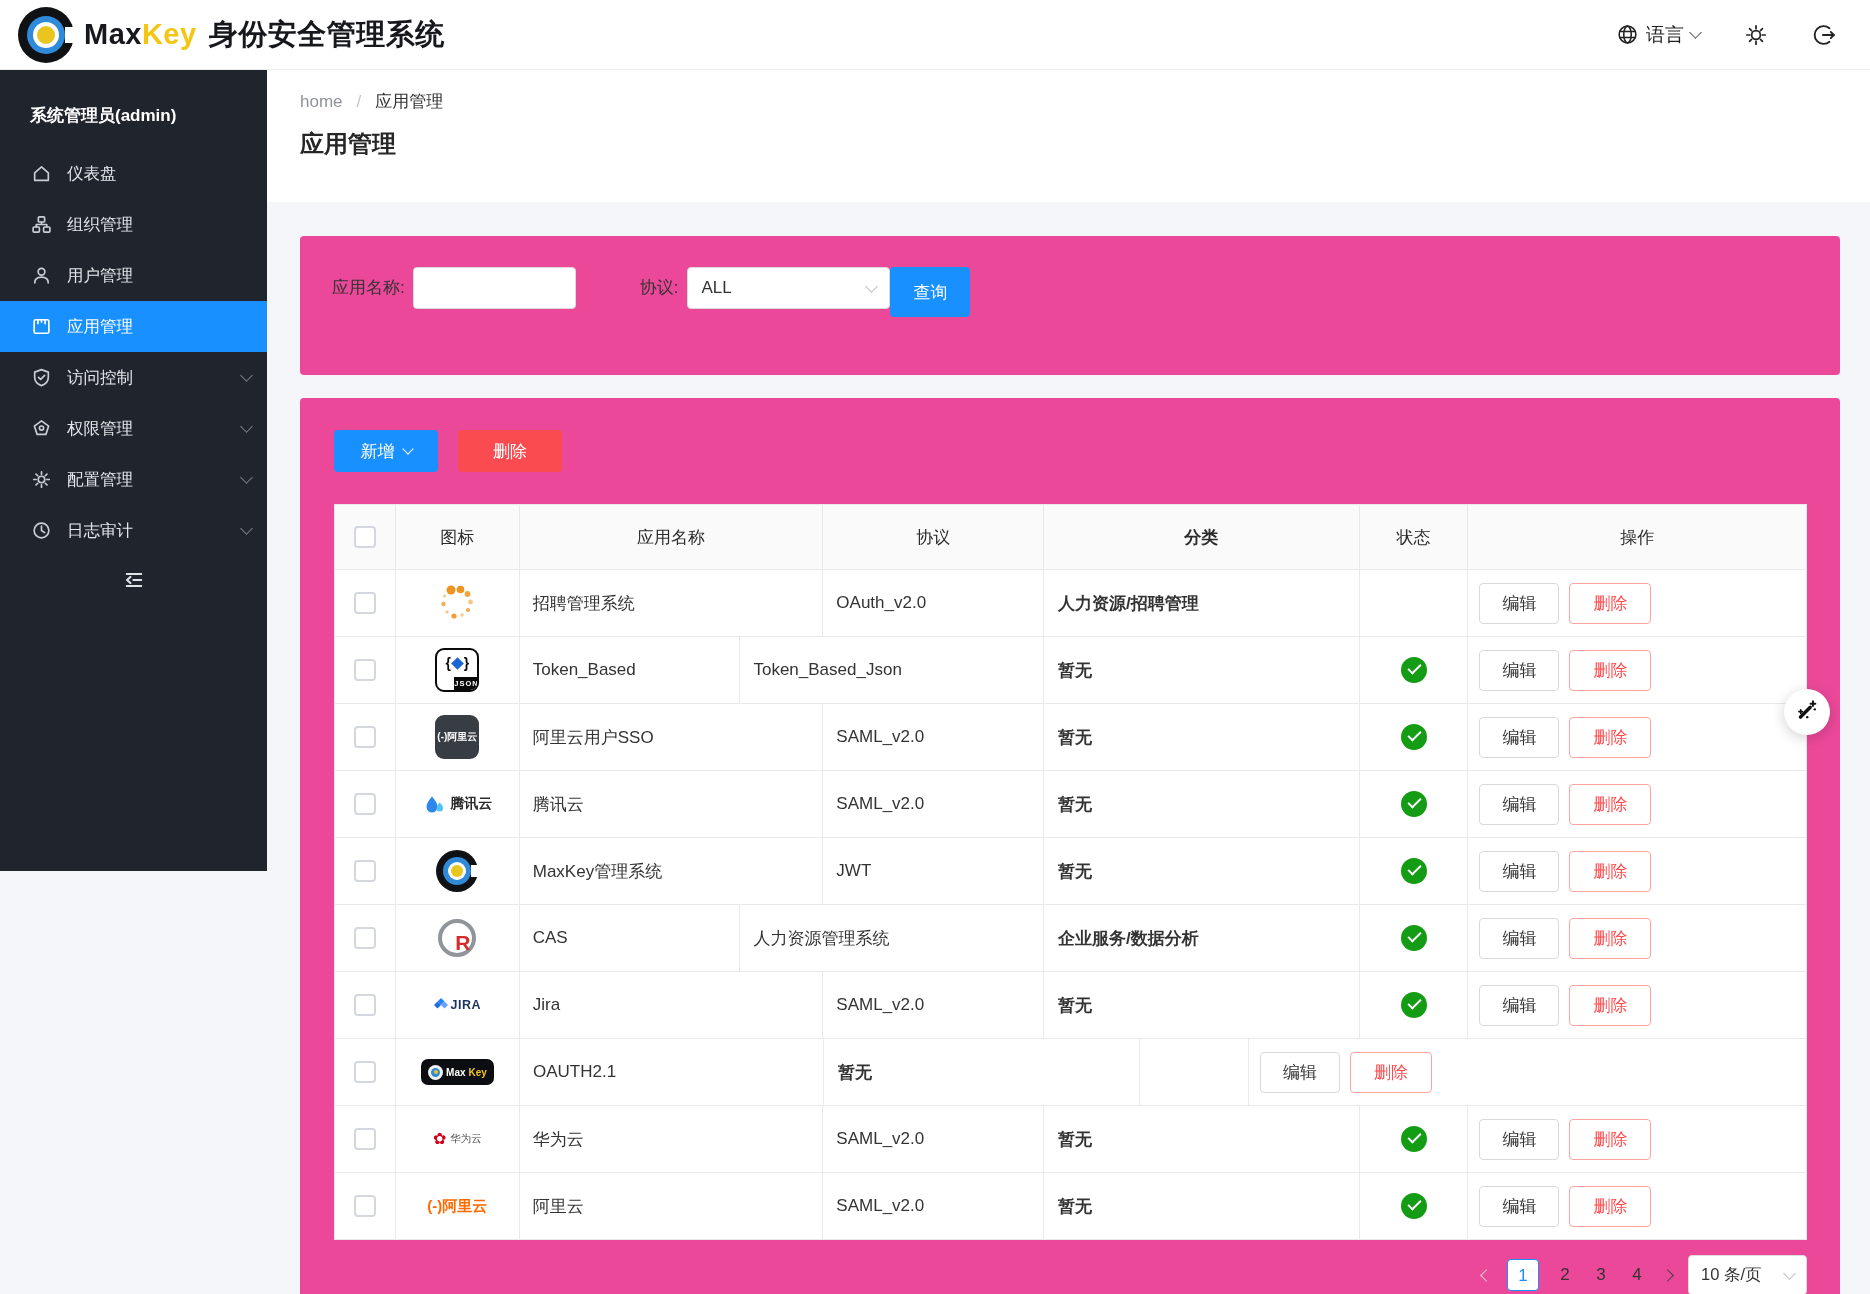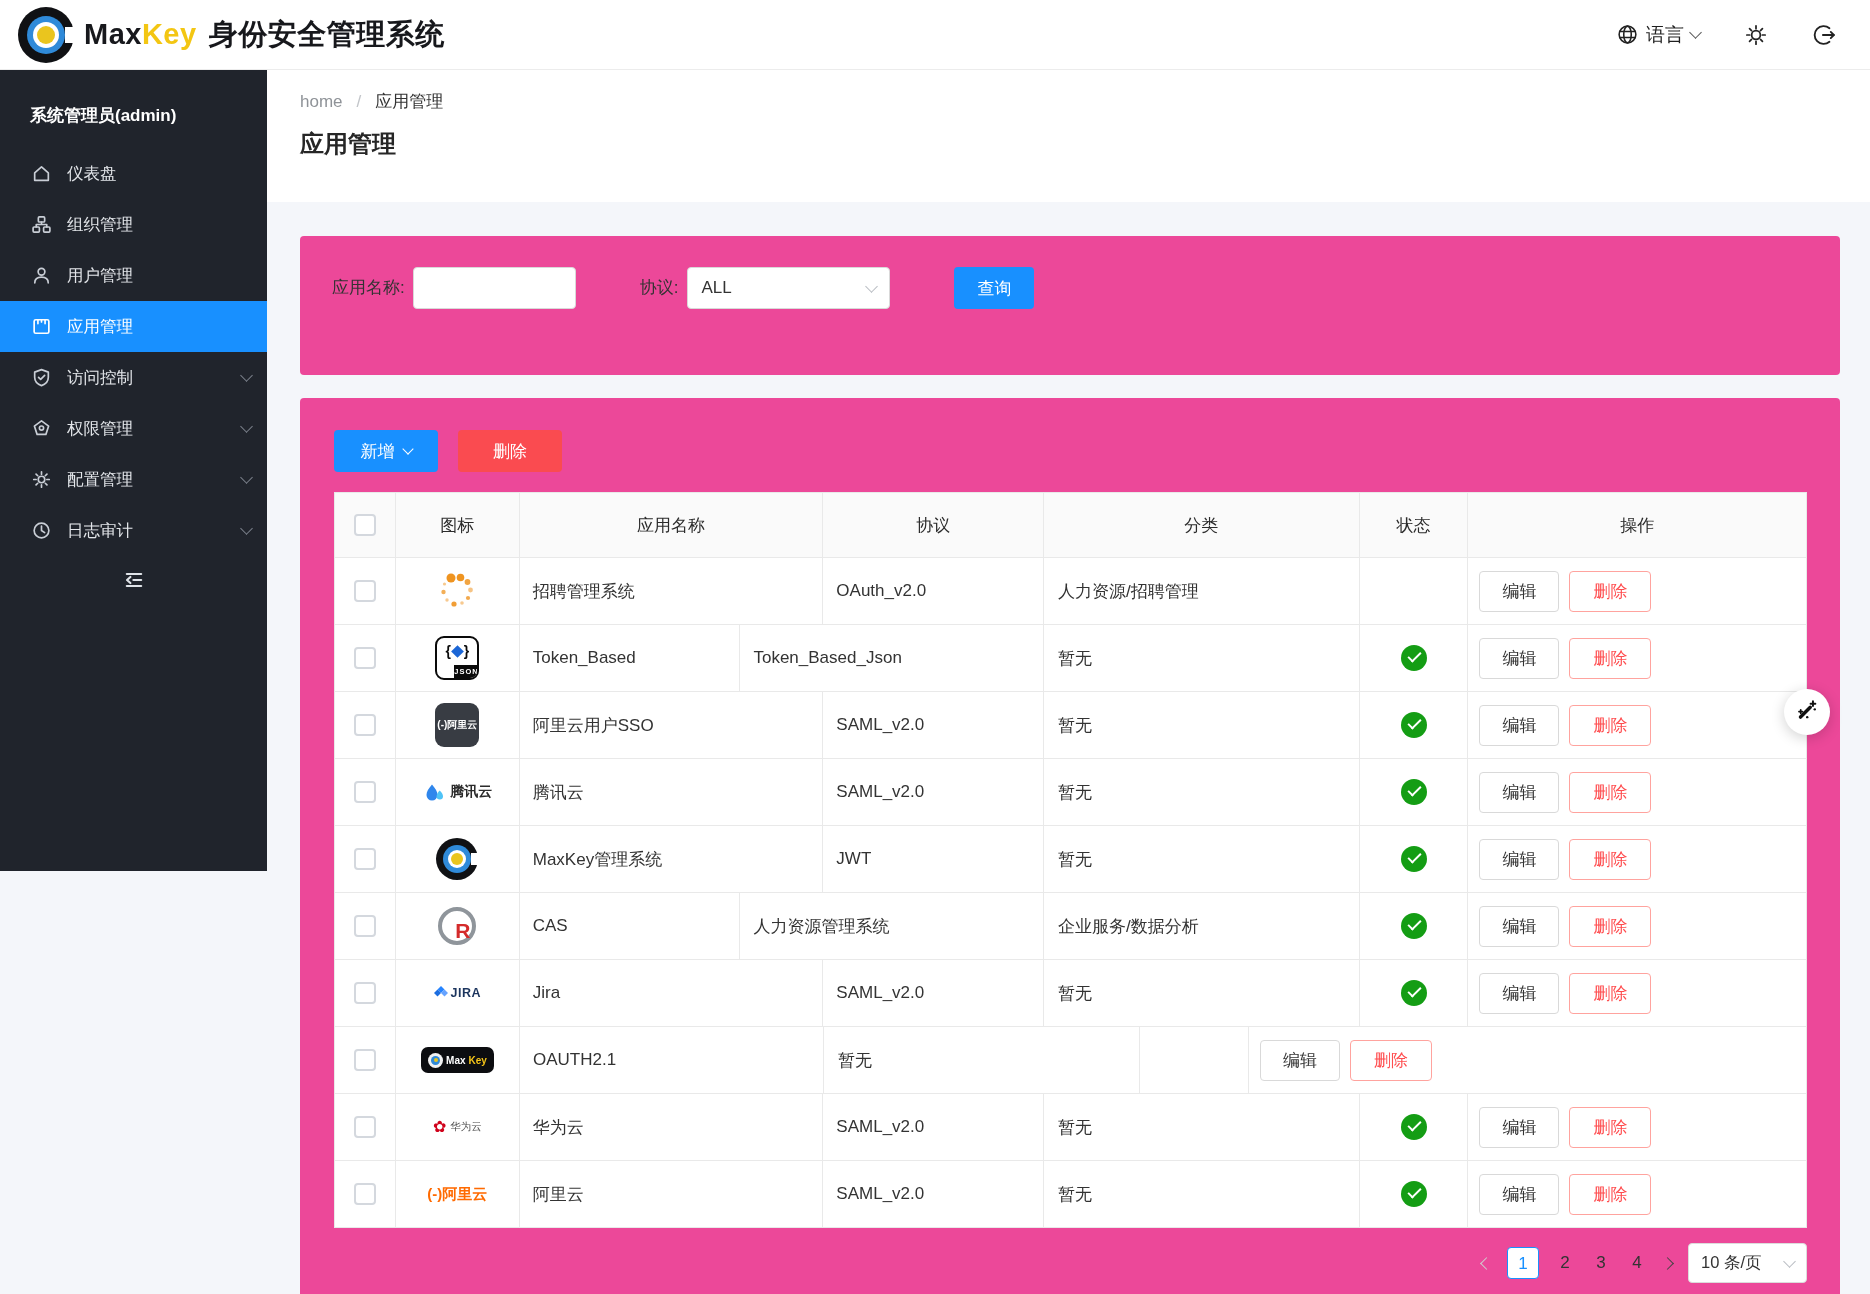--- a/index.html
+++ b/index.html
@@ -60,43 +60,43 @@
   
   .filter-card{height:139px;box-sizing:border-box;padding:31px 0 0 32px;display:flex;align-items:flex-start;}
   .f-label{font-size:17px;color:#333;line-height:42px;}
   .f-input{width:163px;height:42px;box-sizing:border-box;border:1px solid #d9d9d9;border-radius:4px;
            margin-left:8px;padding:0 10px;font-size:16px;outline:none;font-family:inherit;}
   .f-proto-label{margin-left:64px;}
   .f-select{width:203px;height:42px;box-sizing:border-box;border:1px solid #d9d9d9;border-radius:4px;margin-left:9px;
             display:flex;align-items:center;justify-content:space-between;padding:0 13px;font-size:17px;color:#333;
             background:#fff;cursor:pointer;}
   .sel-chev{color:#b8bcc2;}
-  .btn-search{margin-left:64px;width:80px;height:42px;background:#1890ff;color:#fff;border:none;border-radius:4px;
+  .btn-search{width:80px;height:50px;background:#1890ff;color:#fff;border:none;border-radius:4px;
               font-size:17px;cursor:pointer;font-family:inherit;}
 
   
   .table-card{box-sizing:border-box;min-height:896px;padding:32px 33px 20px 34px;}
   .toolbar{display:flex;gap:20px;}
   .btn-add{width:104px;height:42px;background:#1890ff;color:#fff;border:none;border-radius:4px;font-size:17px;
            display:flex;align-items:center;justify-content:center;gap:9px;cursor:pointer;font-family:inherit;}
   .btn-add .chev{border-color:#fff;width:7px;height:7px;}
   .btn-tdel{width:104px;height:42px;background:#fa4b50;color:#fff;border:none;border-radius:4px;font-size:17px;cursor:pointer;font-family:inherit;}
 
-  .table{margin-top:20px;border:1px solid #e9e9e9;border-bottom:none;}
+  .table{margin-top:32px;border:1px solid #e9e9e9;border-bottom:none;}
   .tr{display:flex;border-bottom:1px solid #e9e9e9;background:#fff;}
   .tr.thead{background:#fafafa;}
   .td{box-sizing:border-box;border-right:1px solid #e9e9e9;display:flex;align-items:center;justify-content:center;
       font-size:17px;color:#333;height:66px;}
   .td:last-child{border-right:none;}
   .thead .td{height:64px;font-size:17px;color:#2b2b2b;}
   .c-check{width:61px;}
   .c-icon{width:124px;}
   .c-name{width:304px;justify-content:flex-start;padding-left:13px;}
   .c-proto{width:221px;justify-content:flex-start;padding-left:13px;}
-  .c-cat{width:316px;justify-content:flex-start;padding-left:14px;}
+  .c-cat{width:316px;justify-content:flex-start;padding-left:14px;font-weight:bold;}
   .c-status{width:109px;}
   .c-ops{width:338px;justify-content:flex-start;padding-left:11px;gap:10px;}
   .thead .c-name,.thead .c-proto,.thead .c-cat,.thead .c-ops{justify-content:center;padding-left:0;}
   .th-ops{color:#1890ff;}
 
   .checkbox{width:18px;height:18px;border:2px solid #d4d8de;border-radius:4px;background:#fff;cursor:pointer;}
 
   .status-ok{width:26px;height:26px;border-radius:50%;background:#149d14;position:relative;display:inline-block;}
   .status-ok::after{content:"";position:absolute;left:7px;top:7px;width:11px;height:5px;
                     border-left:2.4px solid #fff;border-bottom:2.4px solid #fff;transform:rotate(-45deg);}

